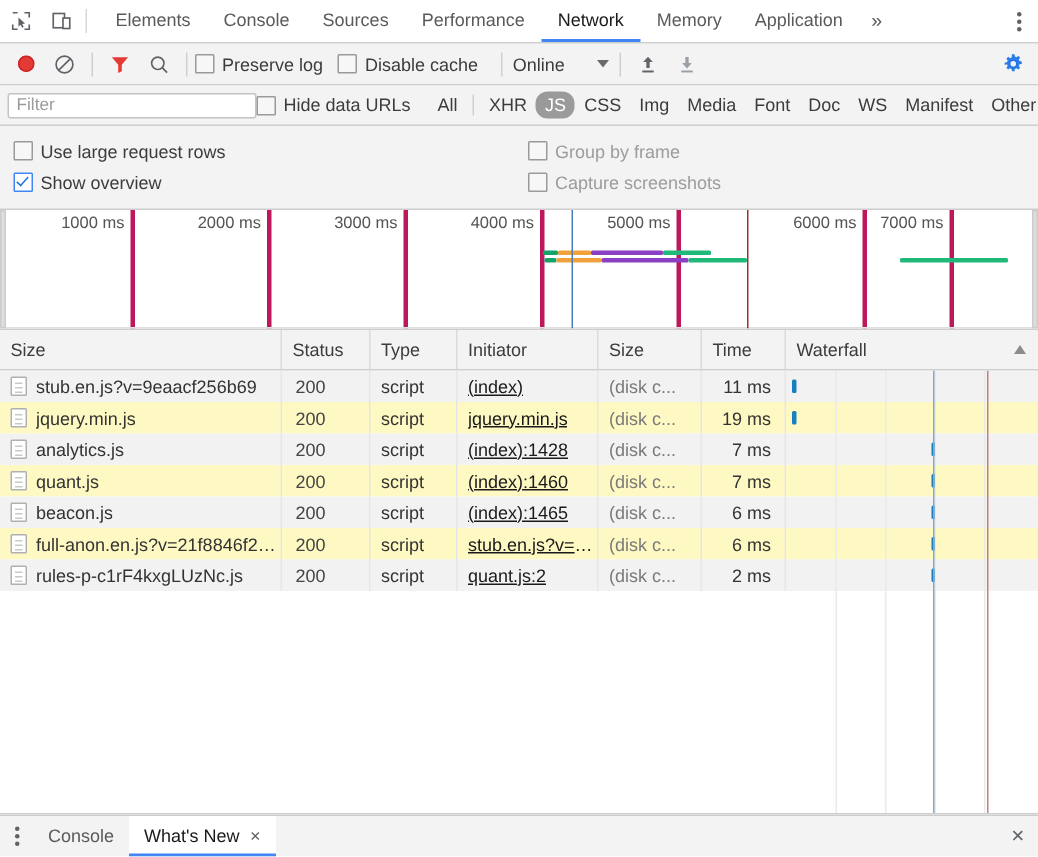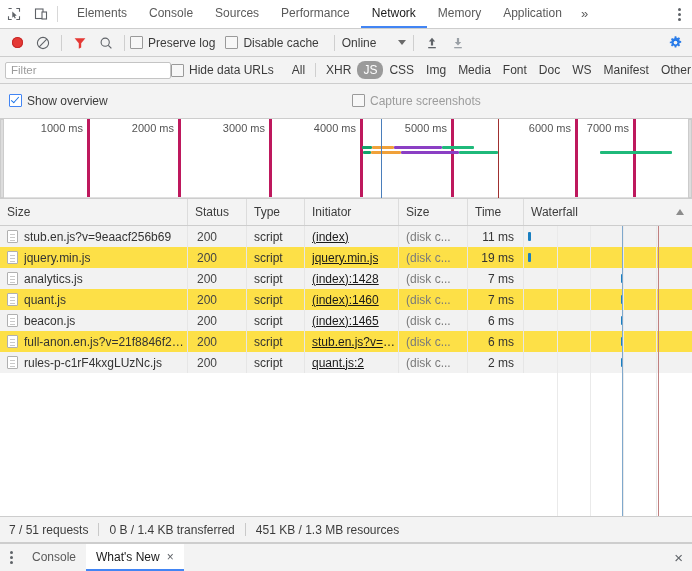--- a/index.html
+++ b/index.html
@@ -356,21 +356,21 @@
   .row {
     display: flex;
     height: 21px;
     font-size: 12px;
     color: #333333;
     align-items: center;
     cursor: pointer;
     box-sizing: border-box;
   }
   .row.odd { background: #f2f2f2; }
-  .row.even { background: #fde047; }
+  .row.even { background: #fef9c3; }
   .cell {
     height: 21px;
     display: flex;
     align-items: center;
     padding-left: 7px;
     box-sizing: border-box;
     border-right: 1px solid #e6e6e6;
     overflow: hidden;
     white-space: nowrap;
     text-overflow: ellipsis;
@@ -634,20 +634,32 @@
       <div class="type">Doc</div>
       <div class="type">WS</div>
       <div class="type">Manifest</div>
       <div class="type">Other</div>
     </div>
   </div>
 
   <div class="settings">
     <div class="settings-row">
       <label class="cb-label">
+        <span class="cbox"></span>
+        <span>Use large request rows</span>
+      </label>
+      <div class="settings-col2">
+        <label class="cb-label disabled">
+          <span class="cbox"></span>
+          <span>Group by frame</span>
+        </label>
+      </div>
+    </div>
+    <div class="settings-row">
+      <label class="cb-label">
         <span class="cbox checked bluecheck"></span>
         <span>Show overview</span>
       </label>
       <div class="settings-col2">
         <label class="cb-label disabled">
           <span class="cbox"></span>
           <span>Capture screenshots</span>
         </label>
       </div>
     </div>
@@ -837,27 +849,20 @@
           <div class="wf-grid" style="left: 33px;"></div>
           <div class="wf-grid" style="left: 66px;"></div>
           <div class="wf-grid" style="left: 99px;"></div>
           <div class="wf-grid" style="left: 132px;"></div>
           <div class="wf-line" style="left: 98px; background: rgb(127, 168, 204);"></div>
           <div class="wf-line" style="left: 134px; background: rgb(192, 128, 128);"></div>
         </div>
       </div>
   </div>
 
-  <div class="statusbar">
-    <span class="status-item">7 / 51 requests</span>
-    <span class="status-sep"></span>
-    <span class="status-item">0 B / 1.4 KB transferred</span>
-    <span class="status-sep"></span>
-    <span class="status-item">451 KB / 1.3 MB resources</span>
-  </div>
 
   <div class="drawer">
     <div class="drawer-kebab">
         <i></i>
         <i></i>
         <i></i>
       </div>
     <div class="dtab">
       <span>Console</span>
     </div>

